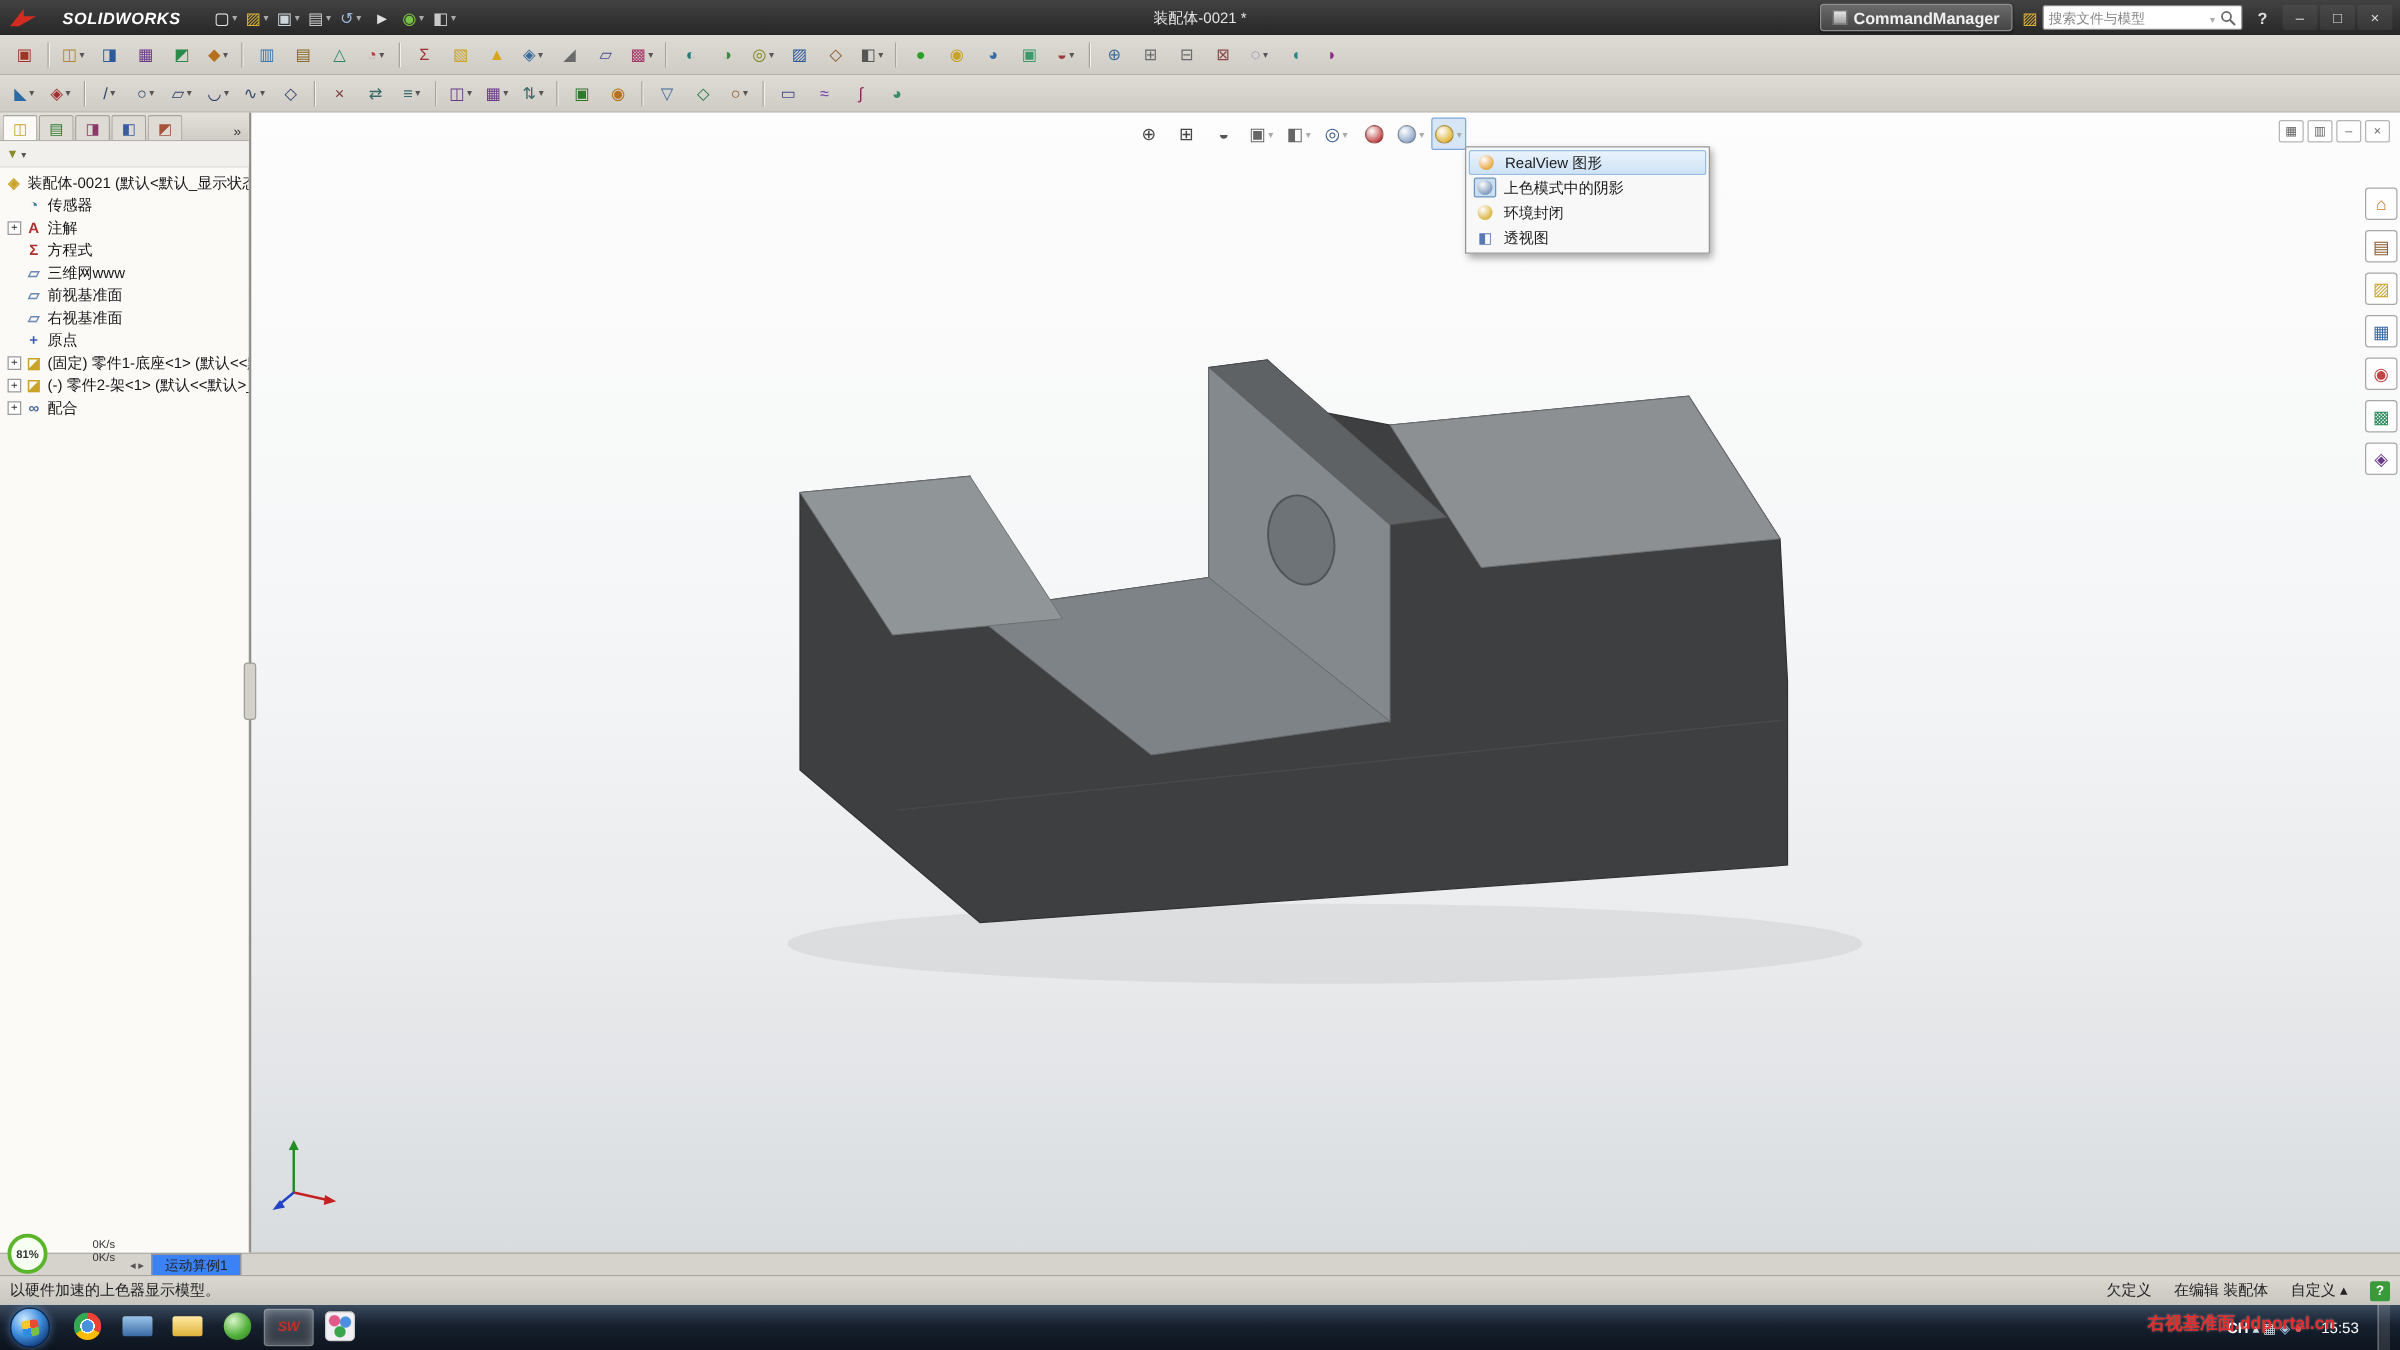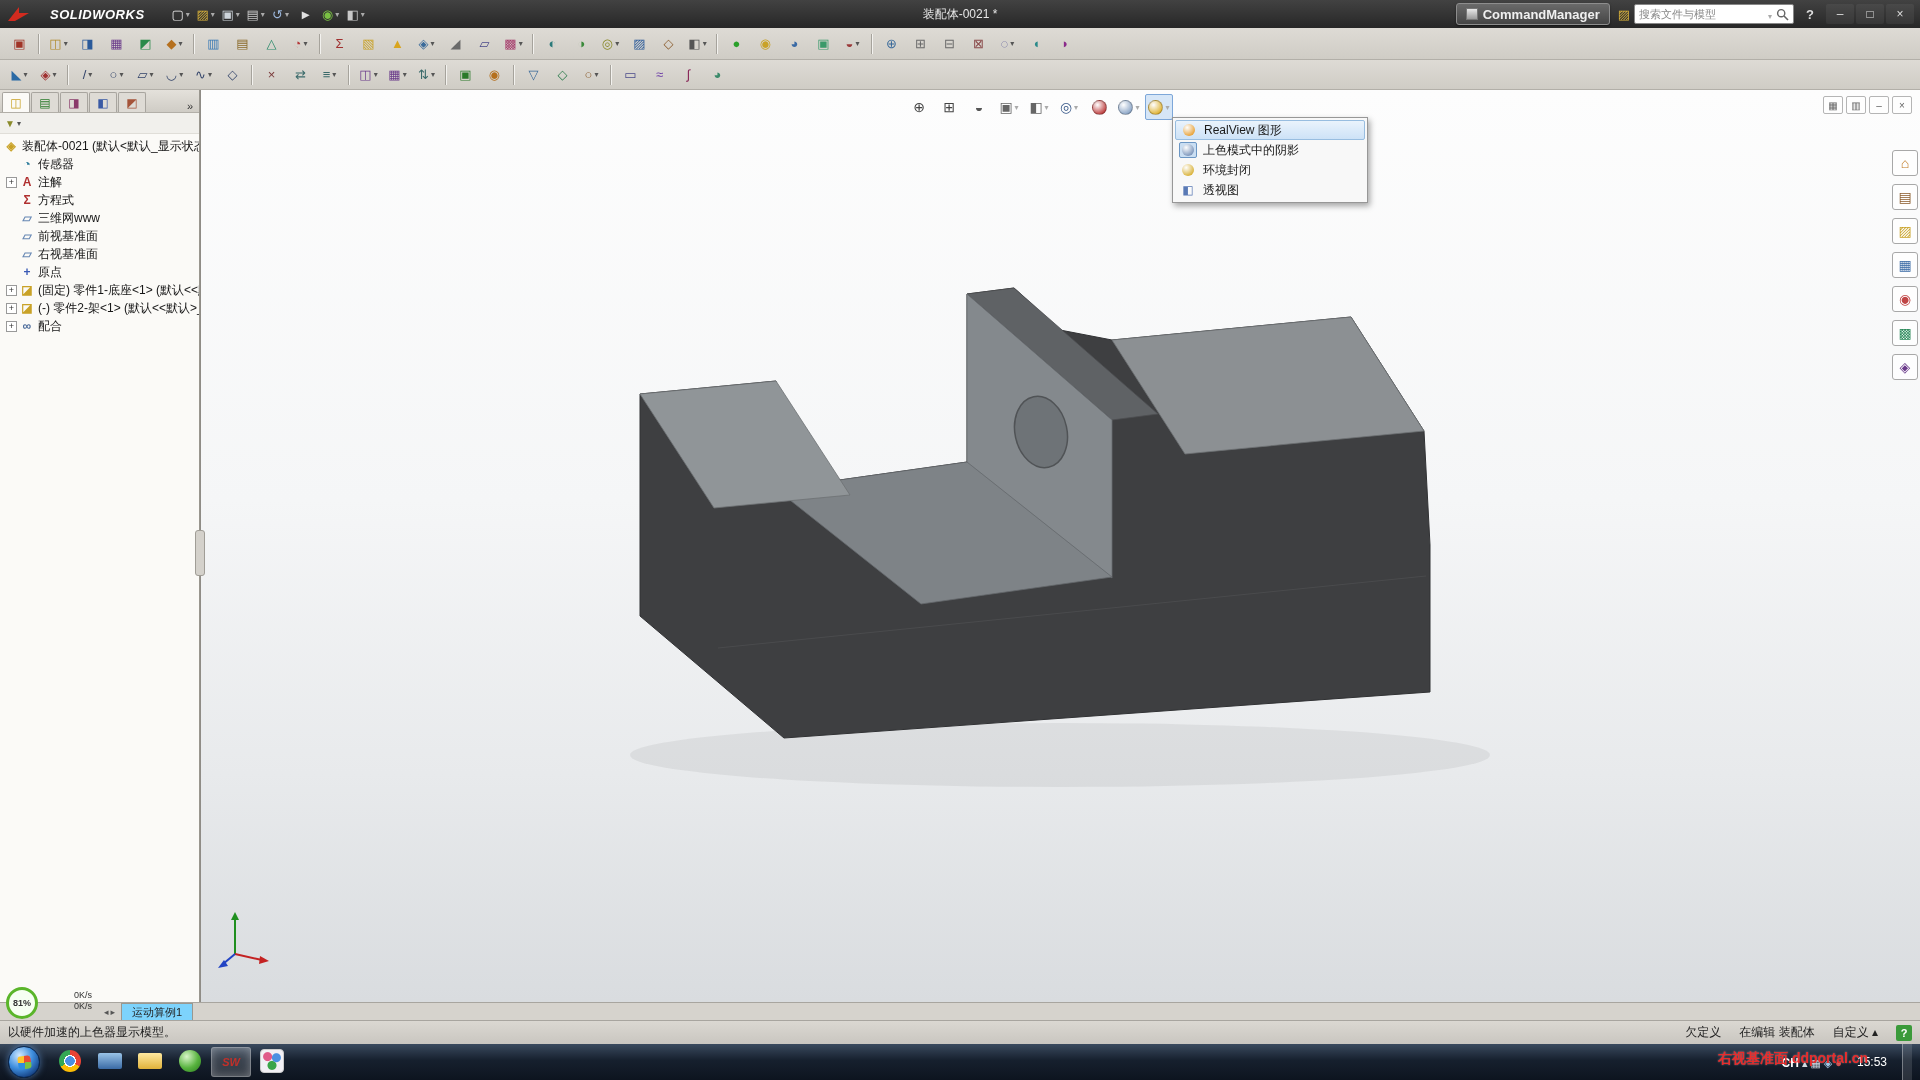--- a/index.html
+++ b/index.html
@@ -68,21 +68,21 @@
   .expbox{position:absolute;left:6px;top:4px;width:9px;height:9px;border:1px solid #999;background:#fff;font-size:9px;line-height:8px;text-align:center;color:#333;visibility:hidden;}
   .trow.exp .expbox{visibility:visible;}
   .ticon{font-size:12px;color:var(--c,#888);margin-right:4px;width:14px;text-align:center;flex:none;font-weight:bold;}
   .trow.root .ticon{color:#c9a227;}
   .tlabel{overflow:hidden;text-overflow:clip;}
   .grip{position:absolute;left:195px;top:530px;width:8px;height:44px;background:#d4d1cb;border:1px solid #a09d96;border-radius:3px;z-index:25;}
   
   .motionbar{position:absolute;left:0;top:1002px;width:100%;height:18px;background:#d6d3cd;border-top:1px solid #a8a59f;display:flex;align-items:center;z-index:15;box-sizing:border-box;}
   .tabnav{display:flex;gap:2px;margin-left:104px;}
   .tabnav span{font-size:9px;color:#555;}
-  .mtab{margin-left:6px;height:16px;display:flex;align-items:center;padding:0 10px;background:#7dd3fc;border:1px solid #9a978f;border-bottom:none;font-size:11px;color:#222;}
+  .mtab{margin-left:6px;height:16px;display:flex;align-items:center;padding:0 10px;background:#3b82f6;border:1px solid #9a978f;border-bottom:none;font-size:11px;color:#222;}
   .statusbar{position:absolute;left:0;top:1020px;width:100%;height:24px;background:linear-gradient(#dbd8d2,#c9c6c0);border-top:1px solid #a8a59f;display:flex;align-items:center;font-size:12px;color:#222;padding:0 8px;box-sizing:border-box;z-index:15;}
   .stmsg{white-space:nowrap;}
   .stright{margin-left:auto;display:flex;align-items:center;gap:18px;}
   .stitem{white-space:nowrap;}
   .sthelp{width:16px;height:16px;background:#3a9a3a;color:#fff;font-weight:bold;font-size:11px;display:flex;align-items:center;justify-content:center;border-radius:2px;}
   
   .meter{position:absolute;left:6px;top:987px;width:32px;height:32px;border-radius:50%;border:3px solid #5ab52a;background:#f6fff2;display:flex;align-items:center;justify-content:center;font-size:9px;font-weight:bold;color:#333;z-index:35;box-sizing:border-box;}
   .rates{position:absolute;left:74px;top:990px;z-index:35;font-size:9px;color:#333;line-height:11px;text-align:right;}
   
   .taskbar{position:absolute;left:0;top:1044px;width:100%;height:36px;background:linear-gradient(#3a4a5e,#16202e 45%,#0d141f);display:flex;align-items:center;z-index:55;box-sizing:border-box;}

